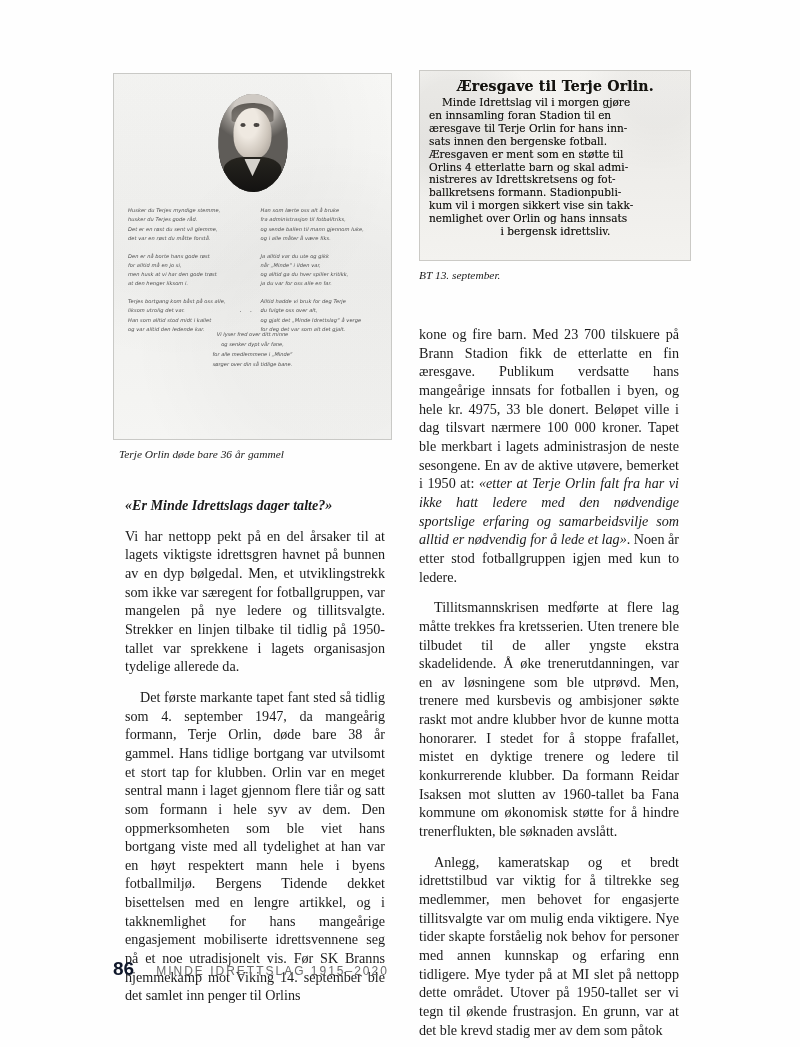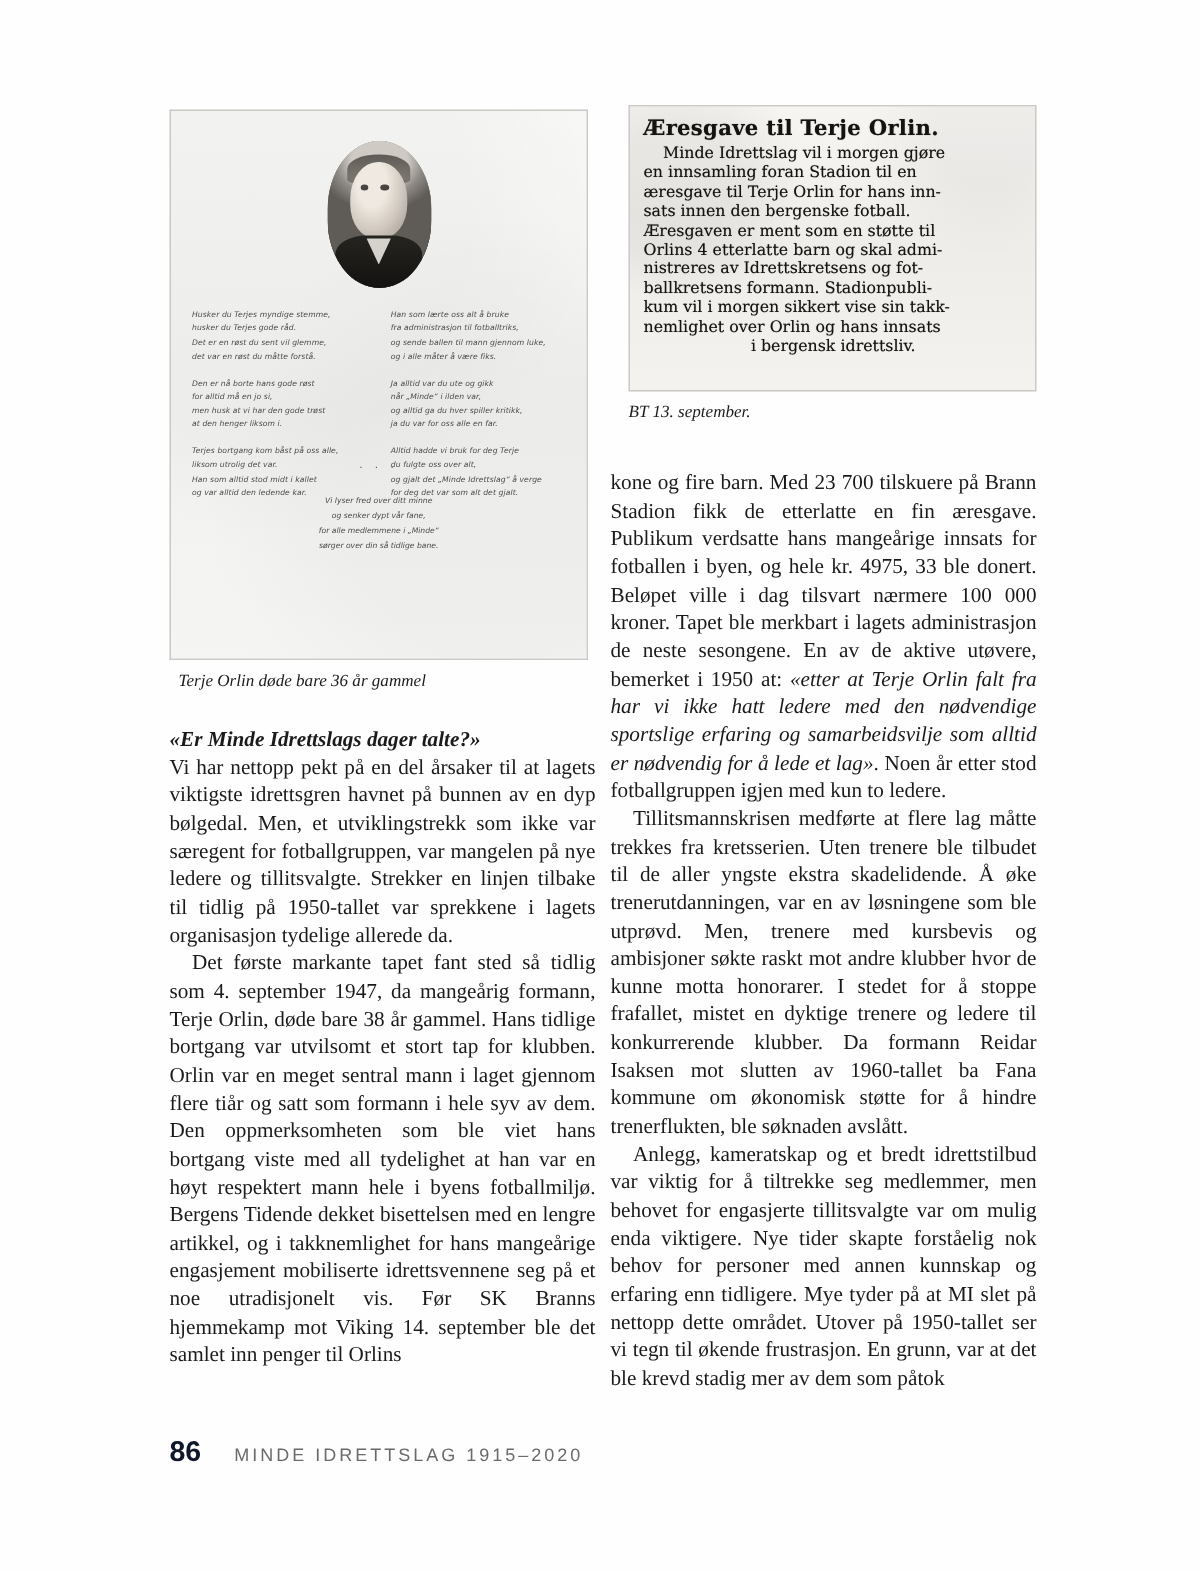--- a/index.html
+++ b/index.html
@@ -198,21 +198,21 @@
     position: absolute;
     left: 9px;
     right: 8px;
     top: 7px;
     font-family: "DejaVu Serif", serif;
     color: #14130f;
   }
   .clip-head {
     font-weight: bold;
     font-size: 14.1px;
-    text-align: left;
+    text-align: center;
     letter-spacing: .2px;
     margin-bottom: 2px;
     text-shadow: 0 0 .6px rgba(0,0,0,.55);
   }
   .clip-body {
     font-size: 10.55px;
     line-height: 1.225;
     text-align: justify;
     text-shadow: 0 0 .5px rgba(0,0,0,.45);
   }
@@ -230,21 +230,21 @@
     width: 284px;
     font-size: 14.15px;
     line-height: 1.318;
     text-align: justify;
     text-justify: inter-word;
     hyphens: manual;
   }
   .col-left  { left: 113px; top: 484px; }
   .col-right { left: 407px; top: 313px; }
 
-  .col p { margin: 0; }
+  .col p { margin: 12px; }
   .col p.indent { text-indent: 15px; }
   .subhead {
     margin: 0;
     font-weight: bold;
     font-style: italic;
     font-size: 14.15px;
     line-height: 1.318;
   }
   .q-italic { font-style: italic; }
 

